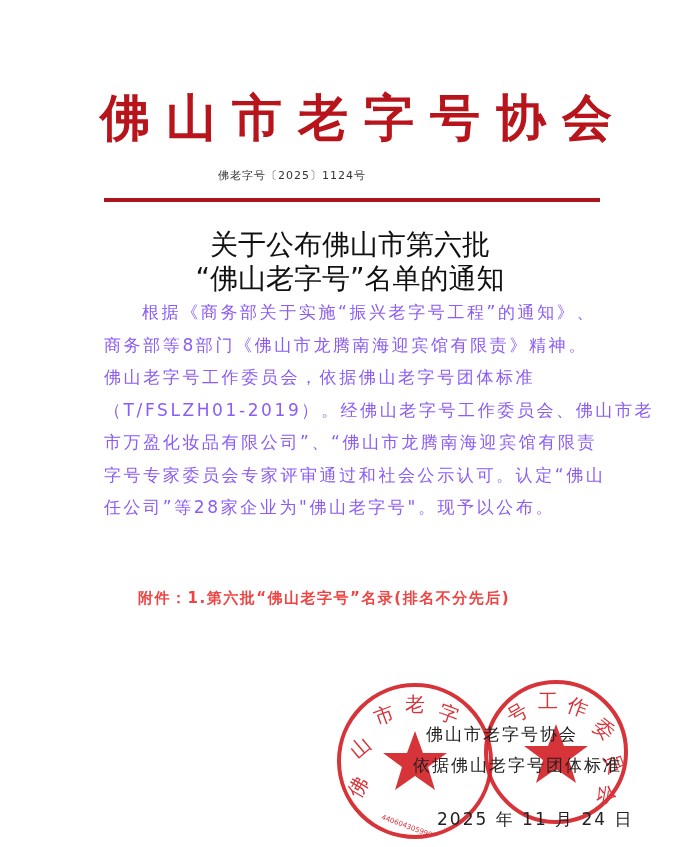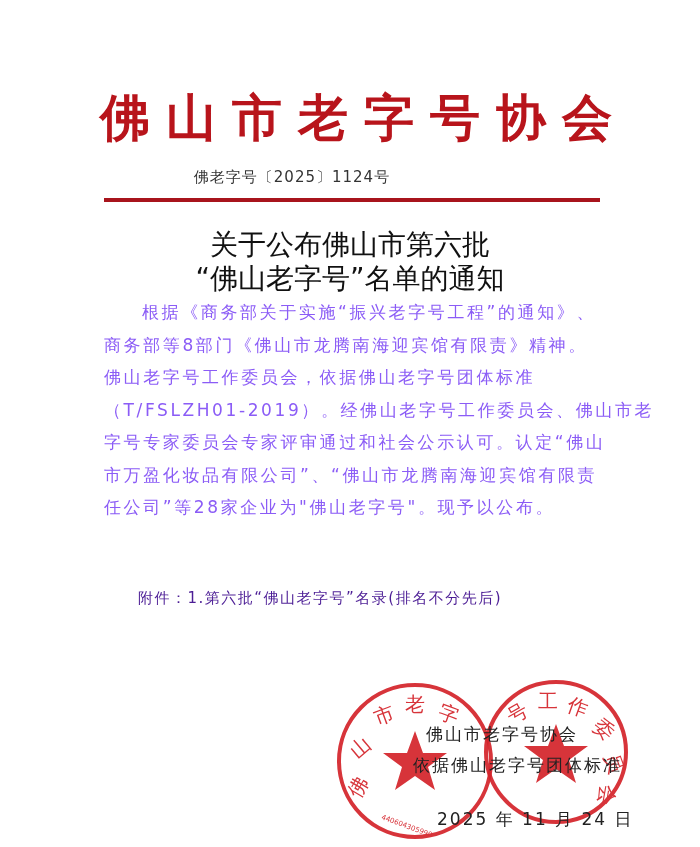--- a/index.html
+++ b/index.html
@@ -1,26 +1,26 @@
 <!DOCTYPE html>
 <html><head>
 <meta charset="utf-8">
 <style>
   html, body { margin: 0; padding: 0; background: #ffffff; }
   body { width: 700px; height: 847px; position: relative; overflow: hidden; font-family: "DejaVu Sans", sans-serif; color: #1a1a1a; }
   .org-title { position: absolute; left: 100px; top: 88px; width: 505px; font-family: "DejaVu Serif", serif; font-weight: bold; font-size: 50px; color: #b8141b; letter-spacing: 16px; white-space: nowrap; line-height: 60px; }
-  .doc-number { position: absolute; left: 0; width: 584px; top: 168px; text-align: center; font-size: 15px; color: #333; letter-spacing: 1px; }
+  .doc-number { position: absolute; left: 0; width: 584px; top: 168px; text-align: center; font-size: 11px; color: #333; letter-spacing: 1px; }
   .red-rule { position: absolute; left: 104px; top: 198px; width: 496px; height: 4px; background: #a8141c; }
   .notice-title { position: absolute; left: 0; width: 700px; text-align: center; font-size: 28px; color: #111; line-height: 34px; }
   .t1 { top: 228px; }
   .t2 { top: 262px; }
   .body-text { position: absolute; left: 104px; width: 500px; top: 296px; font-size: 17px; color: #8b5cf6; line-height: 32.5px; letter-spacing: 2.6px; }
   .body-text p { margin: 0; white-space: nowrap; }
   .indent { padding-left: 38px; }
-  .attachment { position: absolute; left: 138px; top: 589px; font-size: 15px; color: #4c1d95; letter-spacing: 1.5px; }
+  .attachment { position: absolute; left: 138px; top: 589px; font-size: 15px; color: #ef4444; letter-spacing: 1.5px; font-weight: bold; }
   .seal { position: absolute; border: 4px solid #d4232a; border-radius: 50%; box-sizing: border-box; opacity: 0.92; }
   .seal1 { left: 337px; top: 683px; width: 156px; height: 156px; }
   .seal2 { left: 484px; top: 680px; width: 144px; height: 144px; }
   .seal svg { position: absolute; left: 0; top: 0; width: 100%; height: 100%; overflow: visible; }
   .sign { position: absolute; font-size: 17px; color: #222; white-space: nowrap; letter-spacing: 2px; }
   .s1 { left: 426px; top: 723px; }
   .s2 { left: 413px; top: 754px; }
   .s3 { left: 437px; top: 808px; text-align: center; }
 </style>
 </head>
@@ -31,22 +31,22 @@
 <div class="red-rule"></div>
 
 <div class="notice-title t1">关于公布佛山市第六批</div>
 <div class="notice-title t2">“佛山老字号”名单的通知</div>
 
 <div class="body-text">
   <p class="indent">根据《商务部关于实施“振兴老字号工程”的通知》、</p>
   <p>商务部等8部门《佛山市龙腾南海迎宾馆有限责》精神。</p>
   <p>佛山老字号工作委员会，依据佛山老字号团体标准</p>
   <p>（T/FSLZH01-2019）。经佛山老字号工作委员会、佛山市老</p>
+  <p>市万盈化妆品有限公司”、“佛山市龙腾南海迎宾馆有限责</p>
   <p>字号专家委员会专家评审通过和社会公示认可。认定“佛山</p>
-  <p>市万盈化妆品有限公司”、“佛山市龙腾南海迎宾馆有限责</p>
   <p>任公司”等28家企业为"佛山老字号"。现予以公布。</p>
 </div>
 
 <div class="attachment">附件：1.第六批“佛山老字号”名录(排名不分先后)</div>
 
 <div class="seal seal1">
   <svg viewBox="0 0 148 148">
     <polygon points="74,44 82,66 106,66 87,80 94,103 74,89 54,103 61,80 42,66 66,66" fill="#d4232a"></polygon>
     <text x="18" y="112" font-size="20" fill="#d4232a" transform="rotate(-60 18 112)" font-family="DejaVu Sans, sans-serif">佛</text>
     <text x="16" y="72" font-size="20" fill="#d4232a" transform="rotate(-40 16 72)" font-family="DejaVu Sans, sans-serif">山</text>

